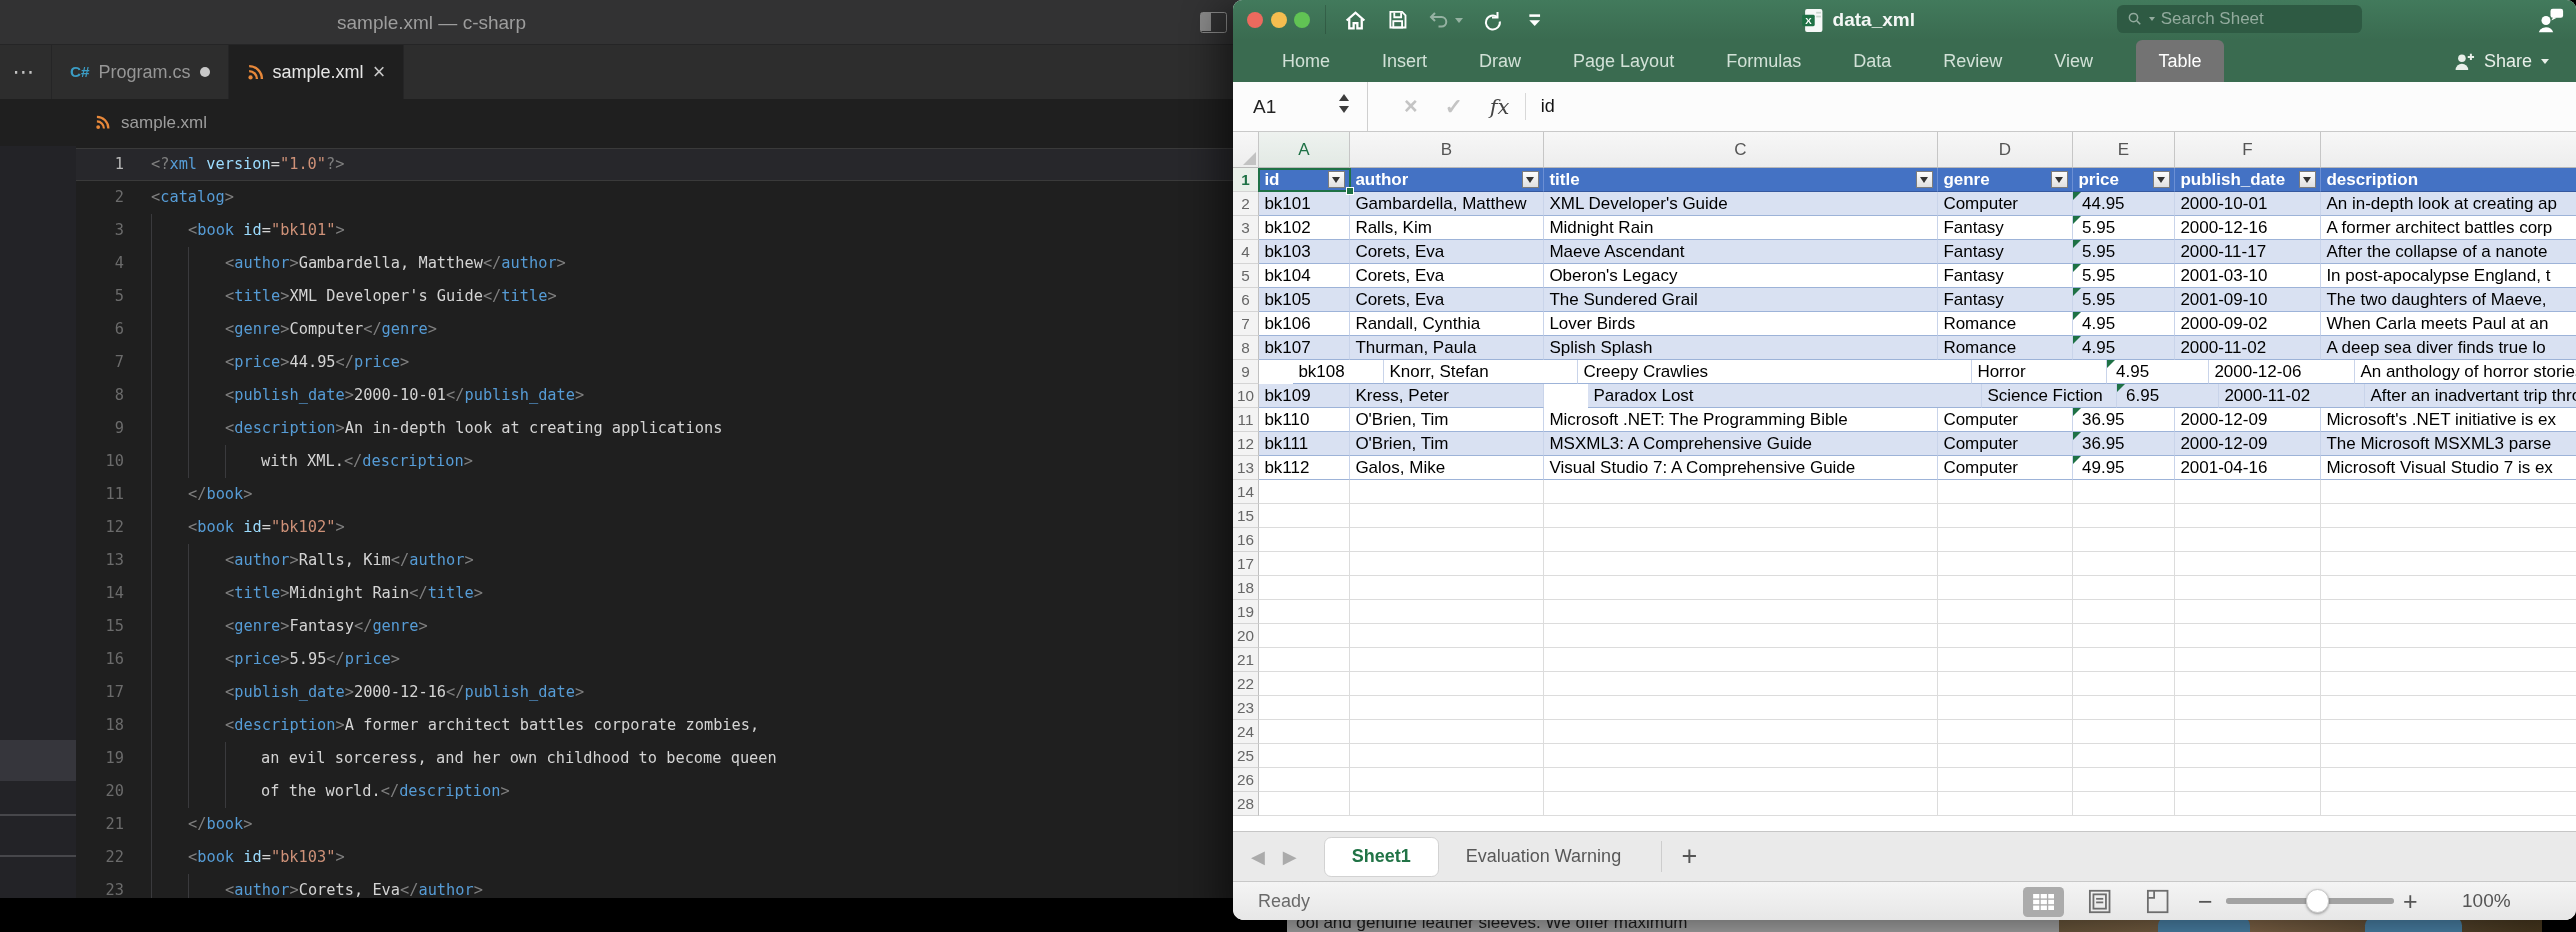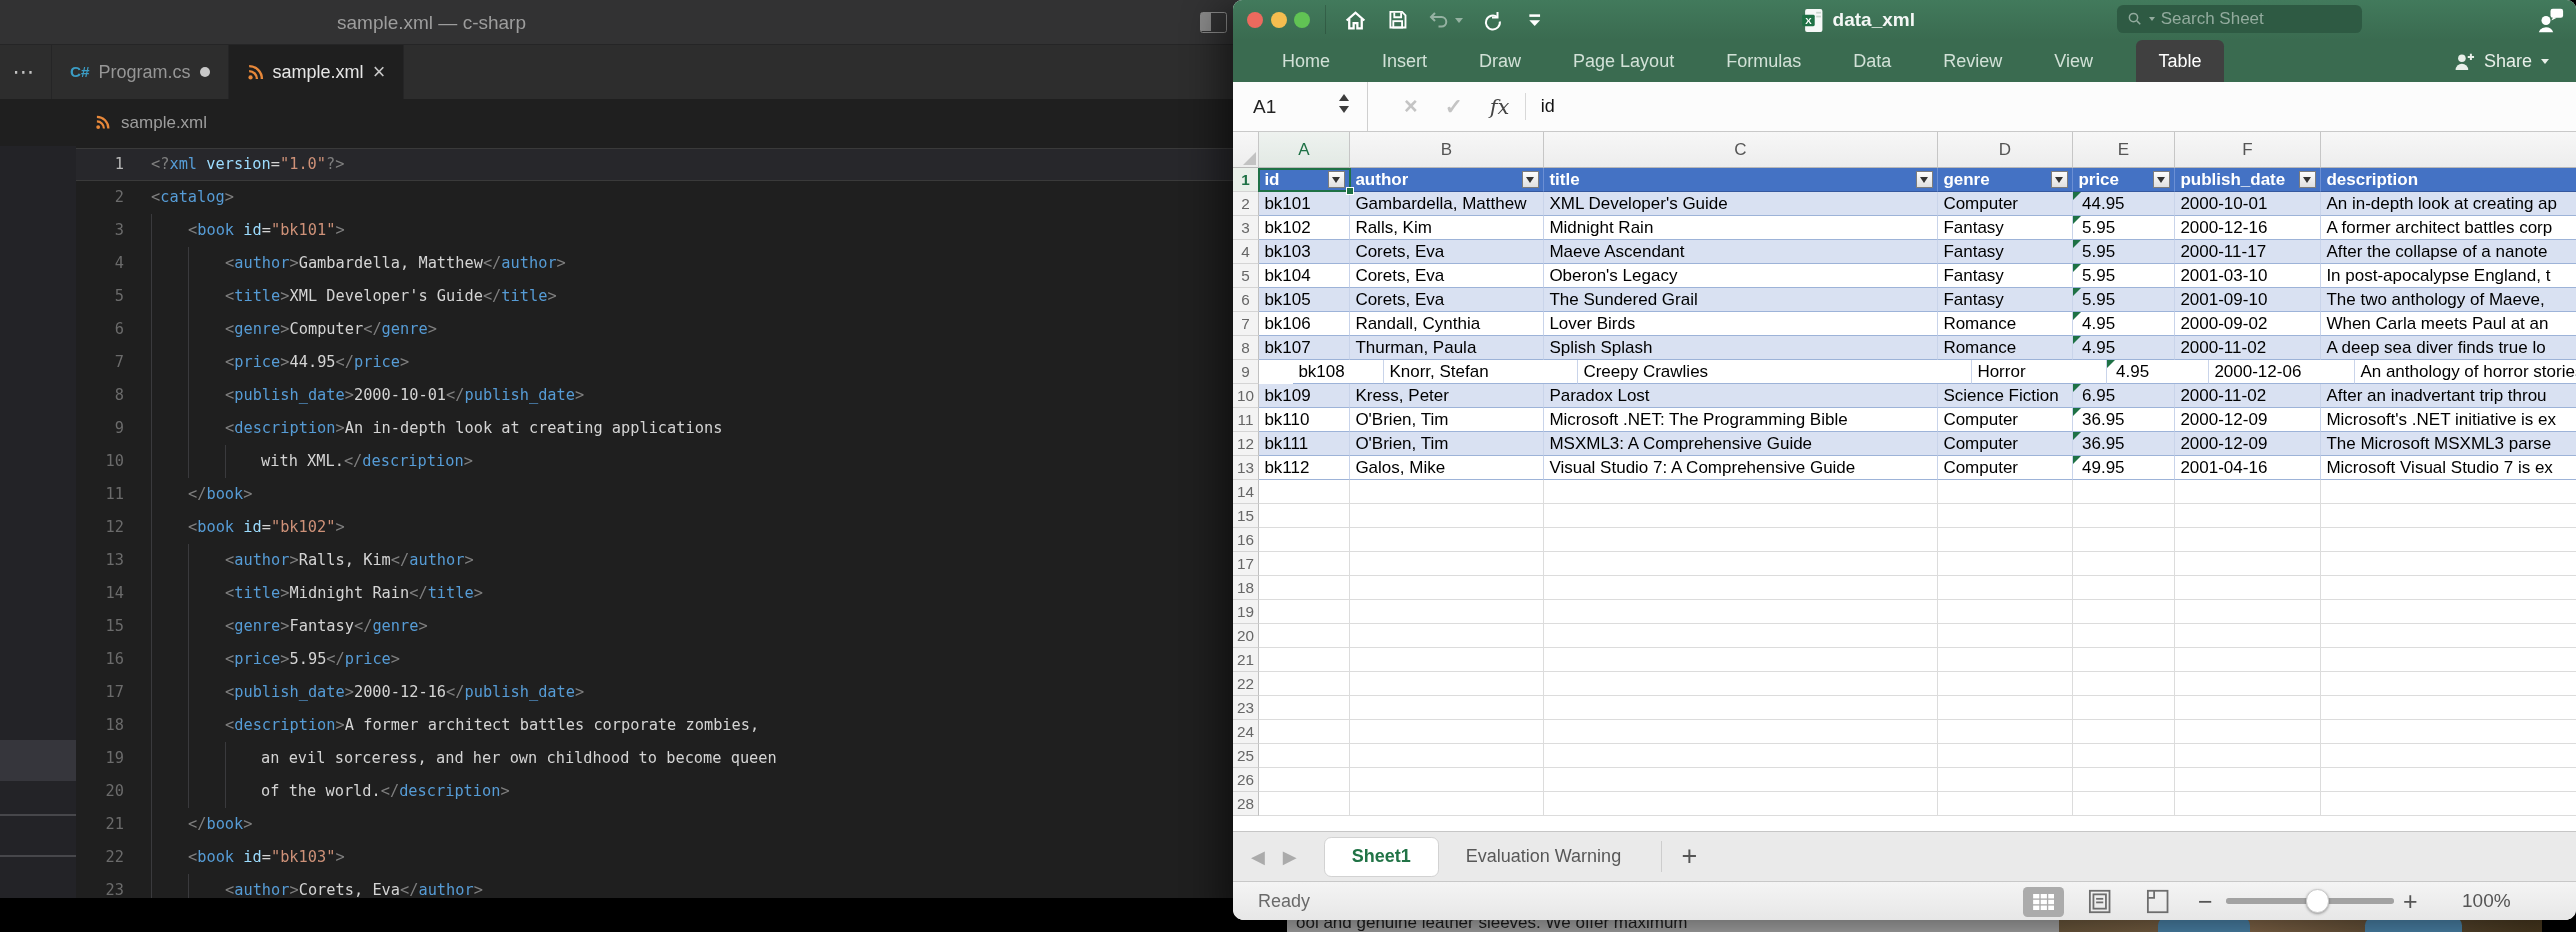--- a/index.html
+++ b/index.html
@@ -50,21 +50,21 @@
   .t-red{left:14.4px;background:#ec6a5e}.t-yellow{left:38px;background:#f5bd4f}.t-green{left:61px;background:#61c354}
   .tb-sep{position:absolute;left:92px;top:5.4px;width:0.9px;height:29px;background:rgba(0,0,0,.18)}
   .tb-icons{position:absolute;left:110px;top:0;height:40px;display:flex;align-items:center;gap:18px}
   .doc-group{position:absolute;left:569px;top:0;height:40px;display:flex;align-items:center;gap:9px}
   .doc-title{color:#f4f7f5;font-weight:bold;font-size:19px}
   .xl-search{position:absolute;left:884px;top:5.4px;width:245px;height:28px;background:#2e5a43;border-radius:6.3px;display:flex;align-items:center;gap:5.4px;padding:0 9px;color:#93ab9e;font-size:17px}
   .caret-dn{width:0;height:0;border-left:4.5px solid transparent;border-right:4.5px solid transparent;border-top:5.4px solid #93ab9e}
   .xl-people{position:absolute;left:1302px;top:7.2px}
   .xl-tabs{position:relative;height:42px;background:#3a6b50;display:flex;align-items:stretch;gap:34px;padding-left:40px;color:#d2e1d7;font-size:18px}
   .xl-tab{display:flex;align-items:center;padding:0 9px}
-  .xl-tab.active{background:#404040;border-radius:6.3px 6.3px 0 0;padding:0 22.5px;color:#fff}
+  .xl-tab.active{background:#737373;border-radius:6.3px 6.3px 0 0;padding:0 22.5px;color:#fff}
   .xl-share{position:absolute;right:27px;top:0;height:42px;display:flex;align-items:center;gap:9px;color:#e8efe9}
   .xl-formula{height:50px;background:#fcfcfc;border-bottom:1.8px solid #c9c9c9;display:flex;align-items:center;position:relative}
   .name-box{width:135px;height:100%;border-right:0.9px solid #cfcfcf;position:relative;font-size:19px;color:#222;line-height:49px;padding-left:20px}
   .steppers{position:absolute;left:106px;top:11.7px;display:flex;flex-direction:column;gap:5.4px}
   .st-up{width:0;height:0;border-left:5.4px solid transparent;border-right:5.4px solid transparent;border-bottom:7.2px solid #3c3c3c}
   .st-dn{width:0;height:0;border-left:5.4px solid transparent;border-right:5.4px solid transparent;border-top:7.2px solid #3c3c3c}
   .fx-cancel{margin-left:36px;color:#c4c4c4;font-size:23.4px;font-weight:bold}
   .fx-enter{margin-left:27px;color:#c4c4c4;font-size:21.6px;font-weight:bold}
   .fx-label{margin-left:27px;font-family:"DejaVu Serif",serif;font-style:italic;font-size:21px;color:#444}
   .fx-div{margin-left:16px;width:0.9px;height:27px;background:#d8d8d8}
@@ -435,21 +435,21 @@
             <span>Fantasy</span>
           </div>
           <div class="cell datacell band" style="width: 102px; flex: 0 0 102px; padding-left: 9px;">
             <span class="tri"></span>
             <span>5.95</span>
           </div>
           <div class="cell datacell band" style="width: 146px; flex: 0 0 146px;">
             <span>2001-09-10</span>
           </div>
           <div class="cell datacell band" style="flex: 1 1 0%; border-right: none;">
-            <span>The two anthology of Maeve,</span>
+            <span>The two daughters of Maeve,</span>
           </div>
         </div>
         <div class="xl-row">
           <div class="rn" style="width: 26px; flex: 0 0 26px;">7</div>
           <div class="cell datacell" style="width: 91px; flex: 0 0 91px;">
             <span>bk106</span>
           </div>
           <div class="cell datacell" style="width: 194px; flex: 0 0 194px;">
             <span>Randall, Cynthia</span>
           </div>
@@ -521,21 +521,21 @@
           </div>
         </div>
         <div class="xl-row">
           <div class="rn" style="width: 26px; flex: 0 0 26px;">10</div>
           <div class="cell datacell band" style="width: 91px; flex: 0 0 91px;">
             <span>bk109</span>
           </div>
           <div class="cell datacell band" style="width: 194px; flex: 0 0 194px;">
             <span>Kress, Peter</span>
           </div>
-          <div class="cell datacell band" style="width: 394px; flex: 0 0 394px;">
+          <div class="cell datacell band" style="width: 394px; flex: 0 0 394px; margin-left: 44px;">
             <span>Paradox Lost</span>
           </div>
           <div class="cell datacell band" style="width: 135px; flex: 0 0 135px;">
             <span>Science Fiction</span>
           </div>
           <div class="cell datacell band" style="width: 102px; flex: 0 0 102px; padding-left: 9px;">
             <span class="tri"></span>
             <span>6.95</span>
           </div>
           <div class="cell datacell band" style="width: 146px; flex: 0 0 146px;">

